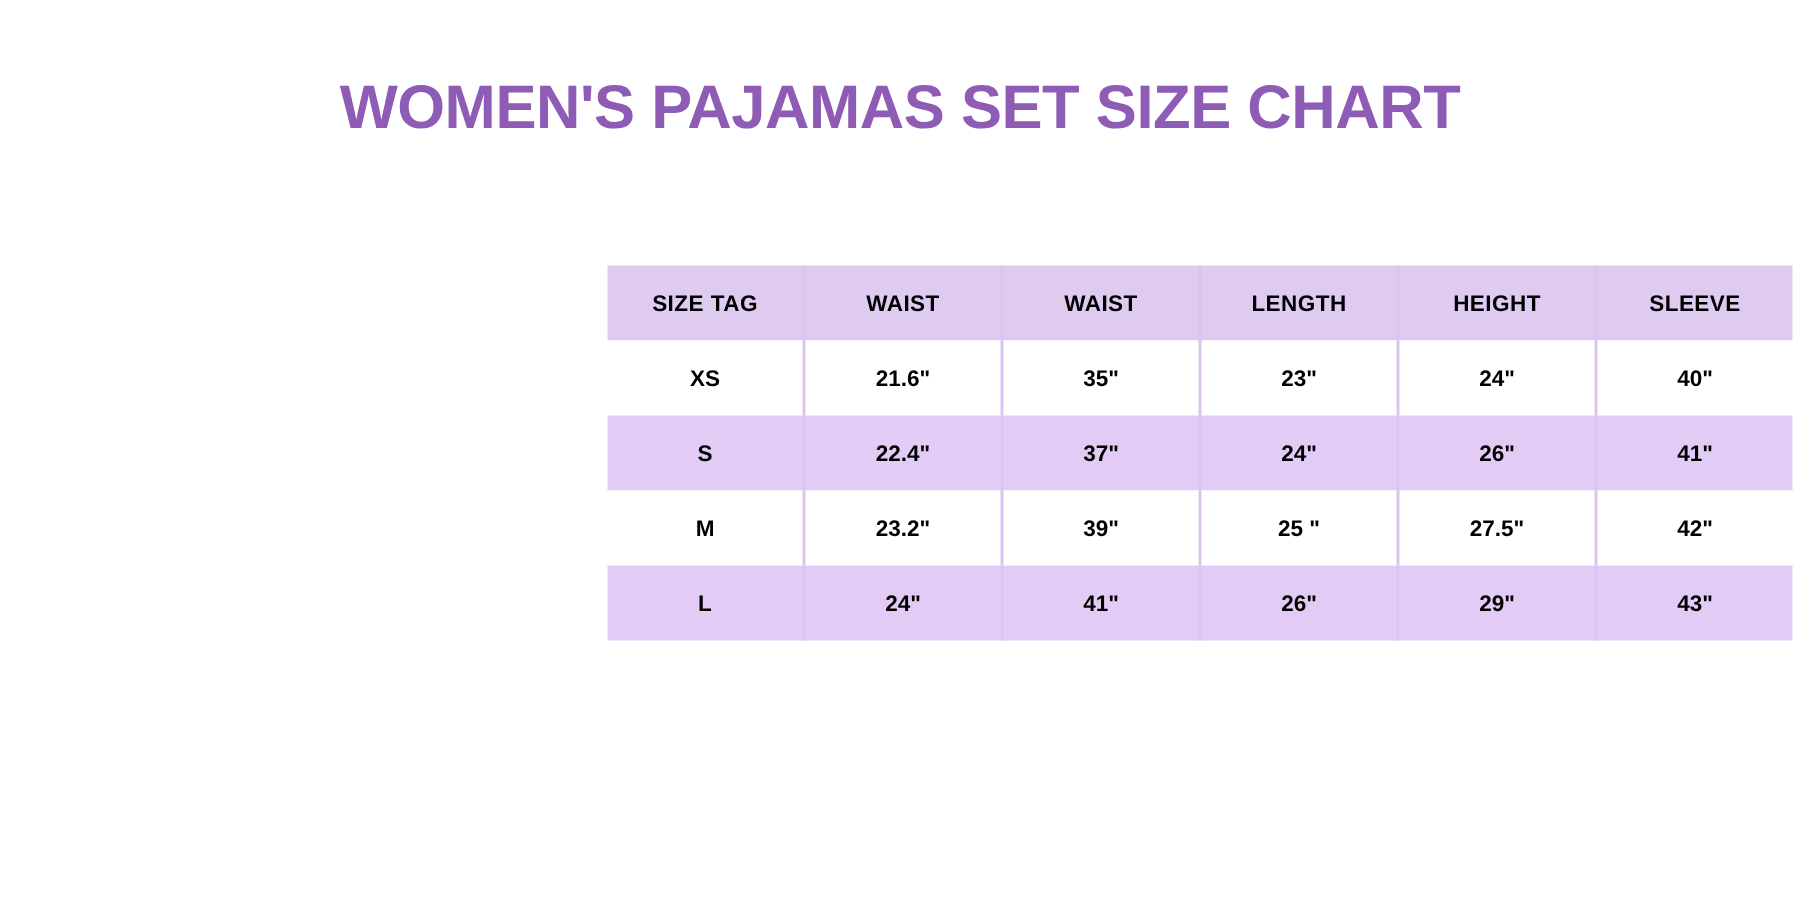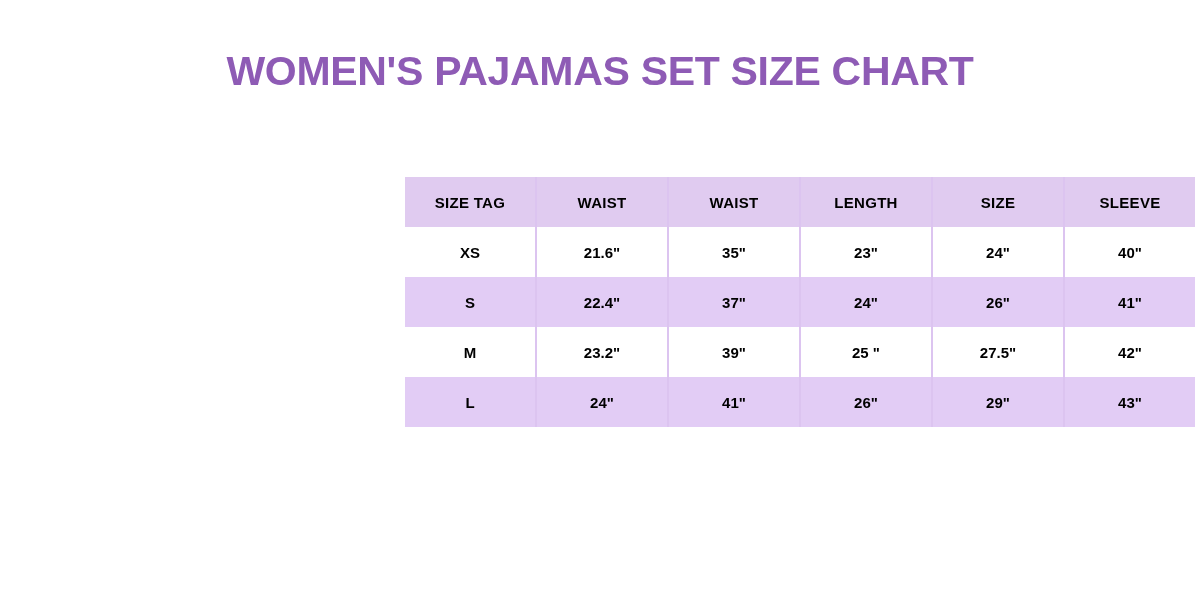--- a/index.html
+++ b/index.html
@@ -91,21 +91,21 @@
   <div class="chart-title">WOMEN'S PAJAMAS SET SIZE CHART</div>
 
   <div class="size-table-wrap">
     <table class="size-table">
       <thead>
         <tr>
             <th>SIZE TAG</th>
             <th>WAIST</th>
             <th>WAIST</th>
             <th>LENGTH</th>
-            <th>SIZE</th>
+            <th>HEIGHT</th>
             <th>SLEEVE</th>
           </tr>
       </thead>
       <tbody>
           <tr class="plain">
             <td>XS</td>
             <td>21.6"</td>
             <td>35"</td>
             <td>23"</td>
             <td>24"</td>

